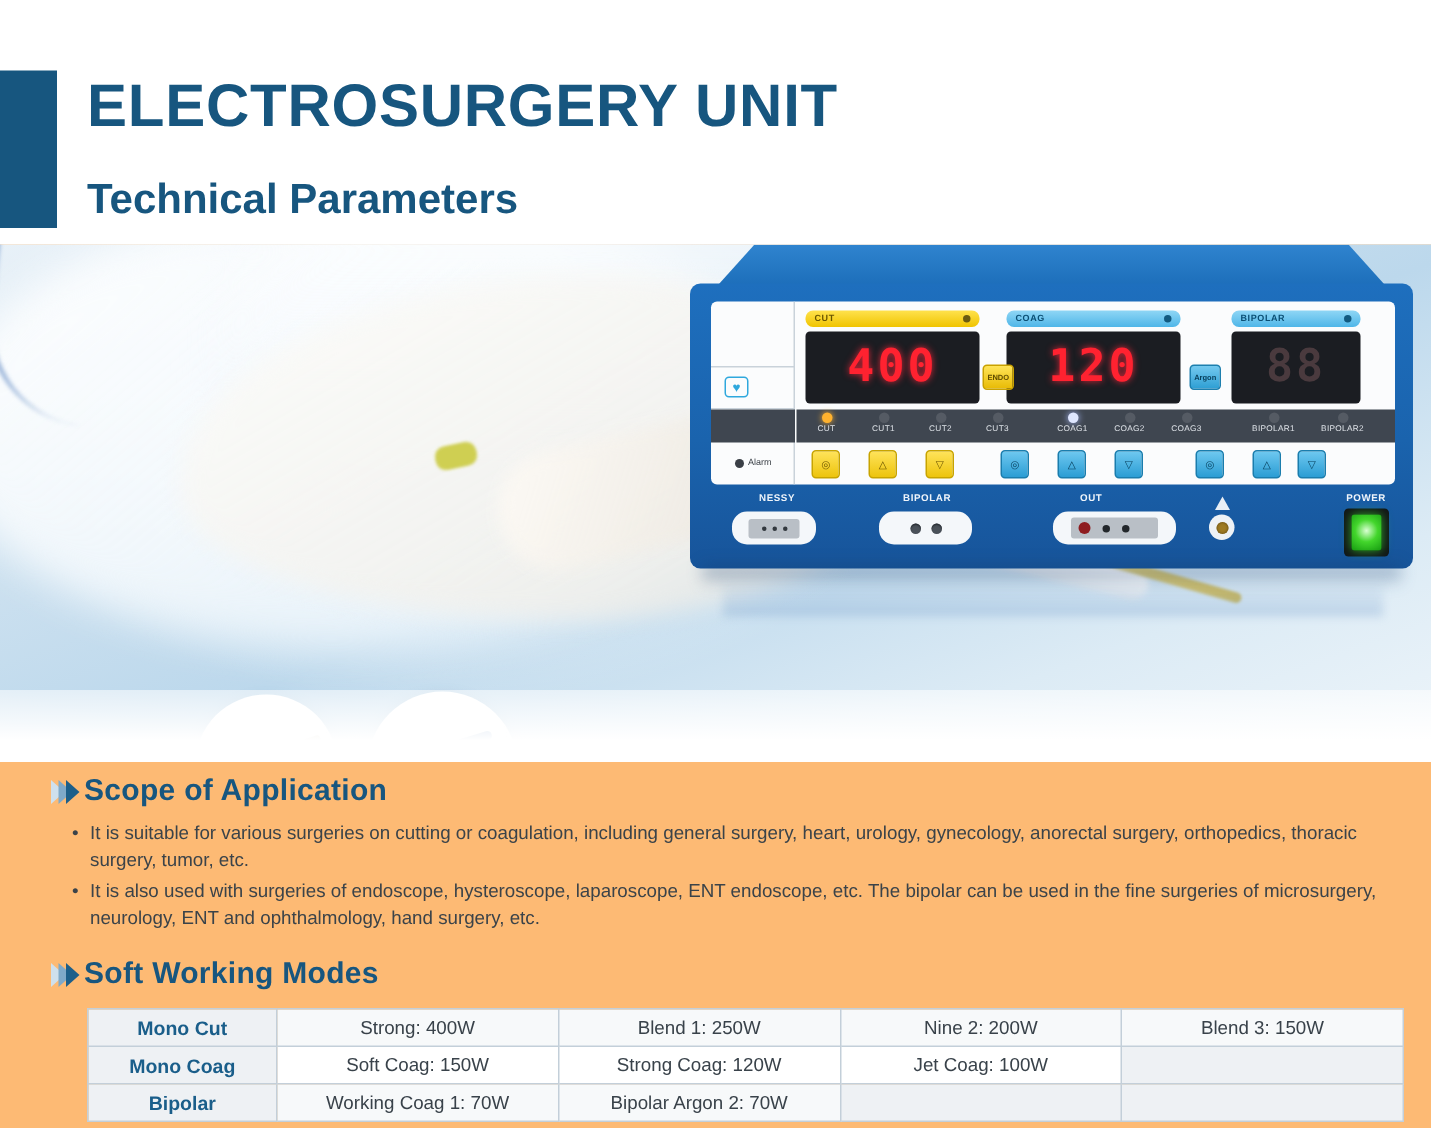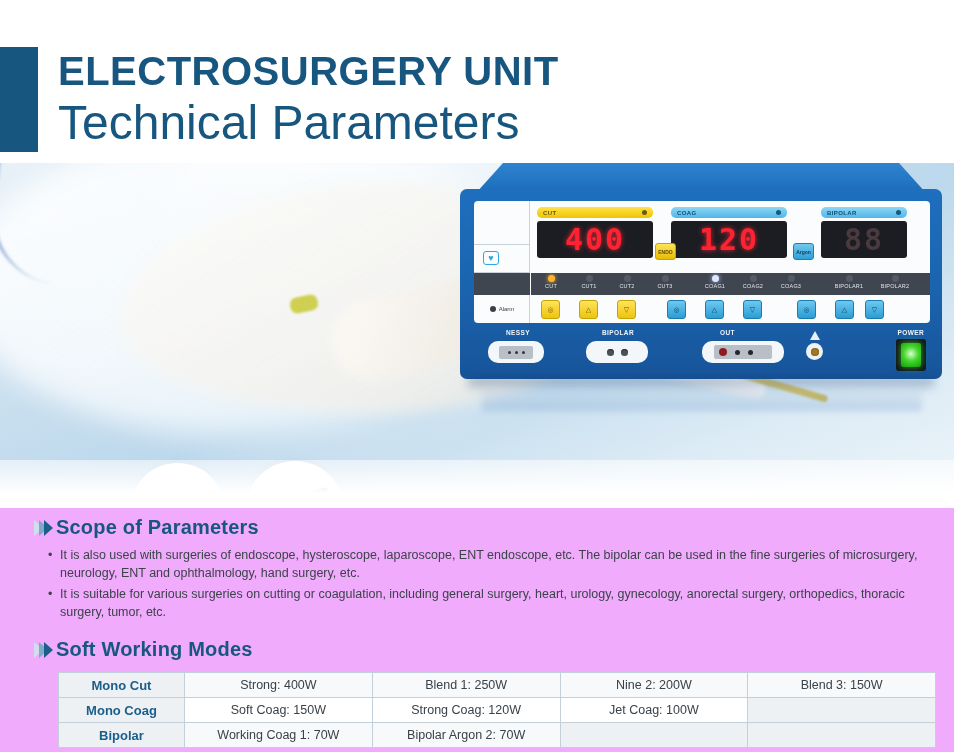--- a/index.html
+++ b/index.html
@@ -2,33 +2,33 @@
 <html><head>
 <meta charset="utf-8">
 <style>
   * { box-sizing: border-box; margin: 0; padding: 0; }
   html, body {
     width: 954px; height: 752px;
     background: #ffffff;
     font-family: "Liberation Sans", sans-serif;
     overflow: hidden;
   }
-  #page { position: relative; width: 954px; height: 752px; background:#f0abfc; }
+  #page { position: relative; width: 954px; height: 752px; background:#fdba74; }
 
   
   .header { position: absolute; left:0; top:0; width:954px; height:163px; background:#fff; }
   .accent-bar { position:absolute; left:0; top:47px; width:38px; height:105px; background:#17567f; }
   .title-main {
     position:absolute; left:58px; top:48px;
     font-size:40px; font-weight:bold; color:#17567f;
     letter-spacing:0.5px; line-height:46px; white-space:nowrap;
   }
   .title-sub {
-    position:absolute; left:58px; top:101px;
-    font-size:48px; font-weight:normal; color:#17567f;
+    position:absolute; left:58px; top:111px;
+    font-size:28px; font-weight:bold; color:#17567f;
     line-height:44px; white-space:nowrap;
   }
   .model-badge {
     position:absolute; left:816px; top:58px; width:136px; height:32px;
     background:#1a5e86; border-radius:16px;
     color:#ffffff; font-size:22px; font-weight:normal;
     display:flex; align-items:center; justify-content:center;
     letter-spacing:0.5px;
   }
 
@@ -163,21 +163,21 @@
     padding:0 6px; justify-content:space-between;
     font-size:6px; font-weight:bold; letter-spacing:0.4px;
   }
   .lab-cut  { background:linear-gradient(180deg,#ffe24d,#f0c400); color:#6a5600; }
   .lab-blue { background:linear-gradient(180deg,#8fd6f5,#4fb6e8); color:#0b4f74; }
   .lab-led  { width:5px; height:5px; border-radius:50%; background:#6b5b10; }
   .lab-led.b{ background:#125a80; }
   .disp-screen {
     margin-top:3px; background:#1b1d22; border-radius:3px;
     display:flex; align-items:center; justify-content:center;
-    padding:4px 2px; height:37px;
+    padding:4px 2px; height:48px;
   }
   .seg {
     font-family:"DejaVu Sans Mono", monospace; font-weight:bold;
     font-size:30px; line-height:30px; letter-spacing:2px;
     color:#ff2230; text-shadow:0 0 5px rgba(255,40,60,0.85);
   }
   .seg.dim { color:#4a3a3e; text-shadow:none; }
 
   .sq-btn {
     position:absolute; width:21px; height:17px; border-radius:3px;
@@ -443,25 +443,25 @@
 
     <div class="band-floor"></div>
   </div>
 
   <div class="section-head" style="left:34px; top:516px;">
     <span class="chevrons">
       <span class="chev chev1"></span>
       <span class="chev chev2"></span>
       <span class="chev chev3"></span>
     </span>
-    <span class="section-title">Scope of Parameters</span>
+    <span class="section-title">Scope of Application</span>
   </div>
   <div class="bullets" style="top:546px;">
+    <div class="bullet">It is suitable for various surgeries on cutting or coagulation, including general surgery, heart, urology, gynecology, anorectal surgery, orthopedics, thoracic surgery, tumor, etc.</div>
     <div class="bullet">It is also used with surgeries of endoscope, hysteroscope, laparoscope, ENT endoscope, etc. The bipolar can be used in the fine surgeries of microsurgery, neurology, ENT and ophthalmology, hand surgery, etc.</div>
-    <div class="bullet">It is suitable for various surgeries on cutting or coagulation, including general surgery, heart, urology, gynecology, anorectal surgery, orthopedics, thoracic surgery, tumor, etc.</div>
   </div>
 
   <div class="section-head" style="left:34px; top:638px;">
     <span class="chevrons">
       <span class="chev chev1"></span>
       <span class="chev chev2"></span>
       <span class="chev chev3"></span>
     </span>
     <span class="section-title">Soft Working Modes</span>
   </div>

